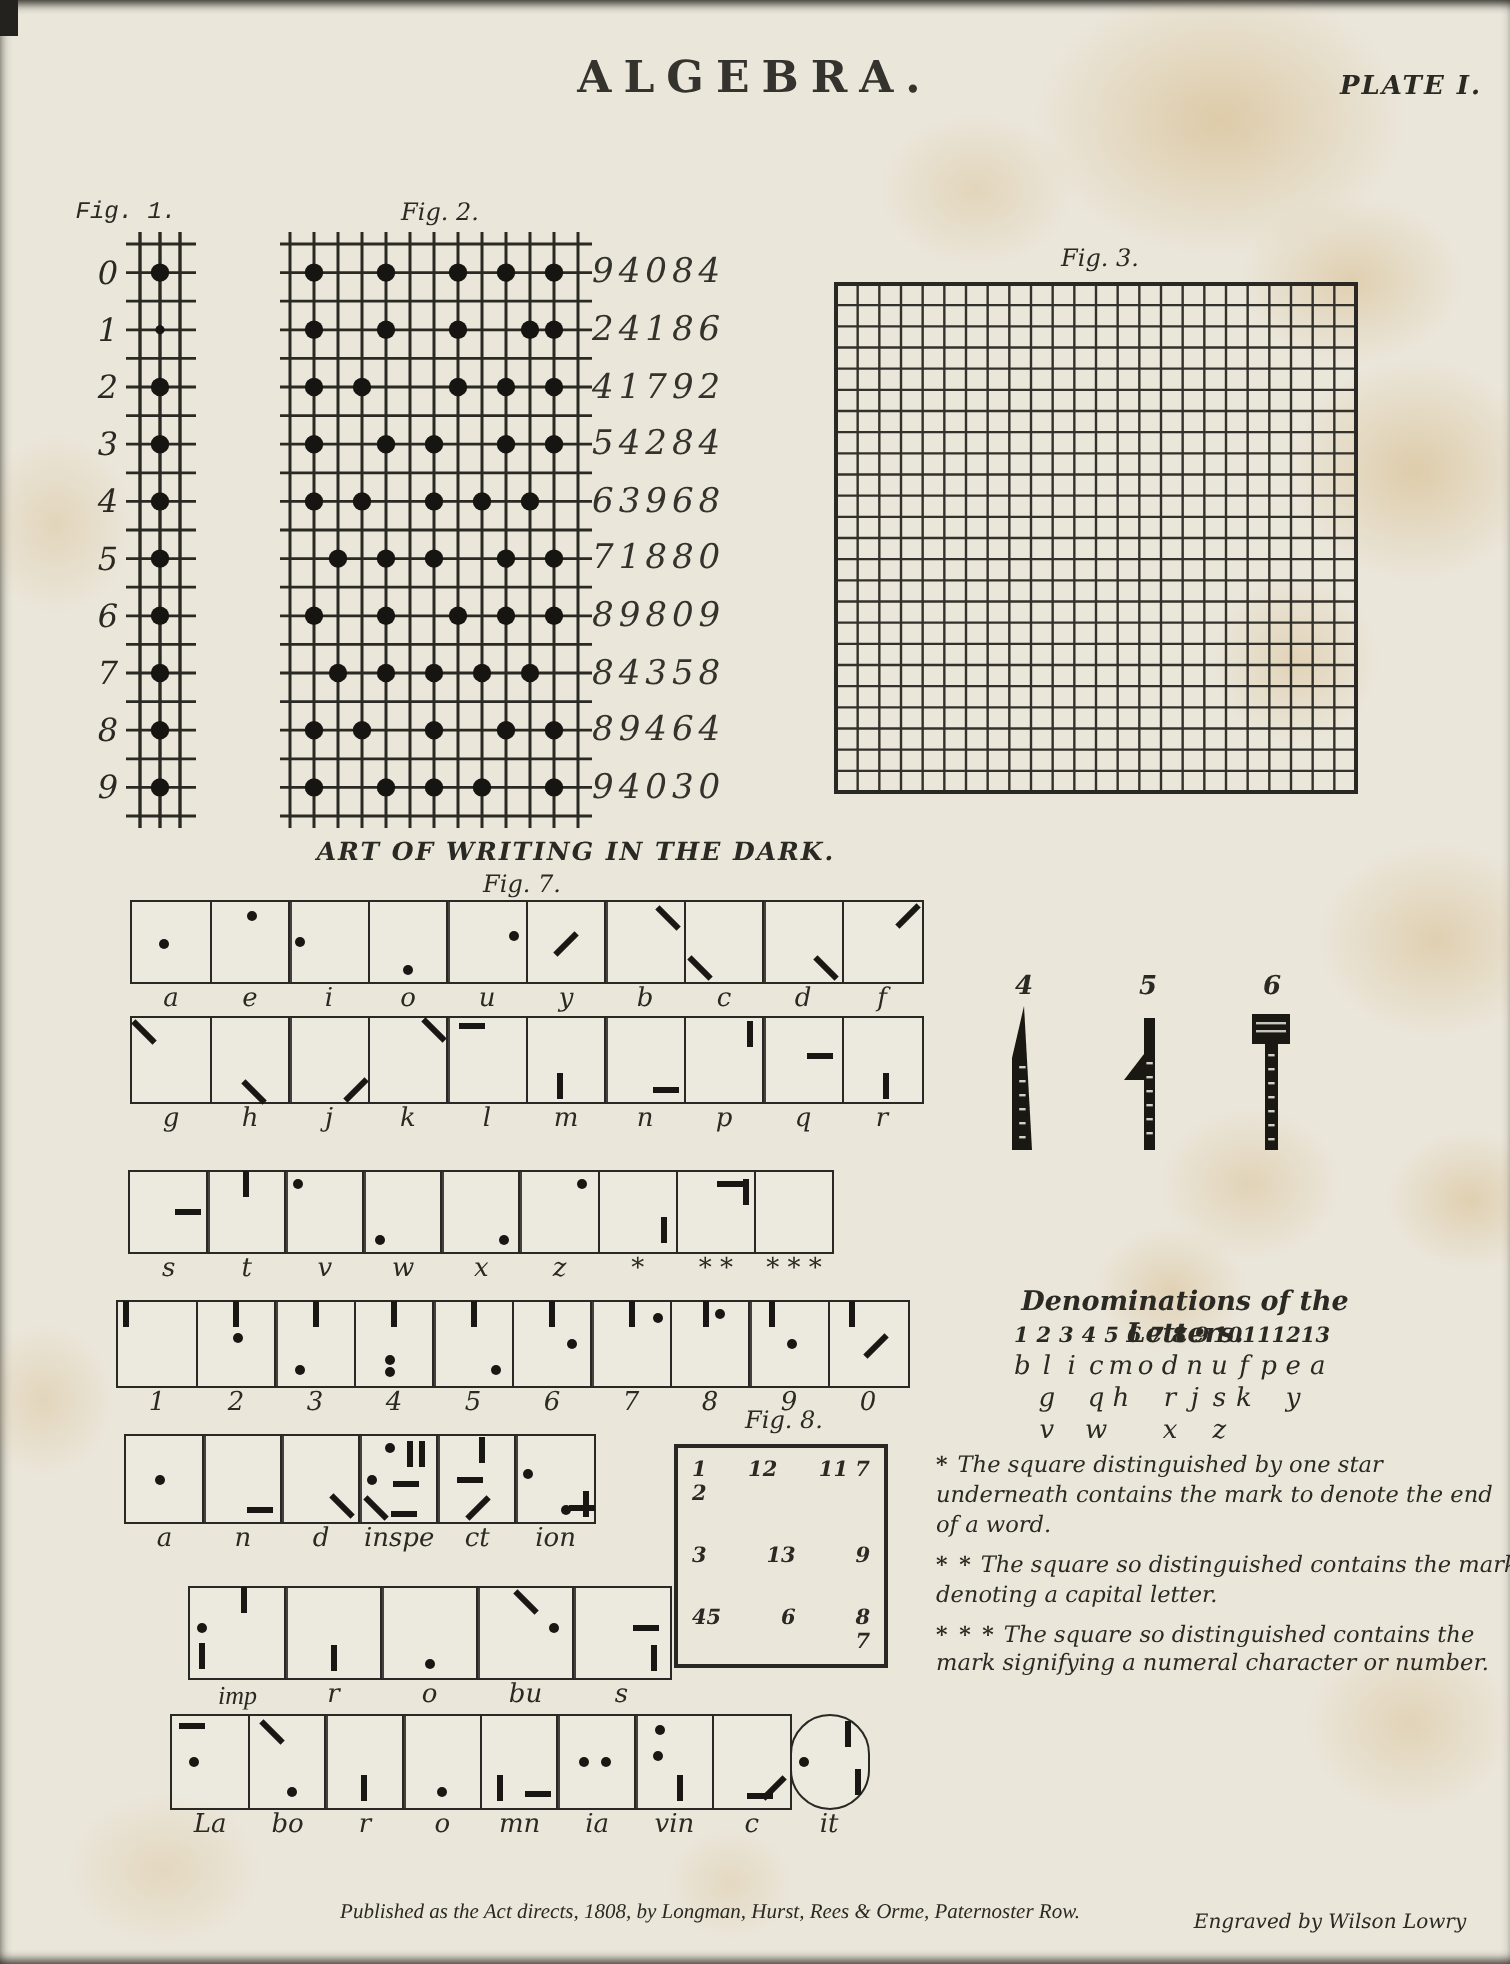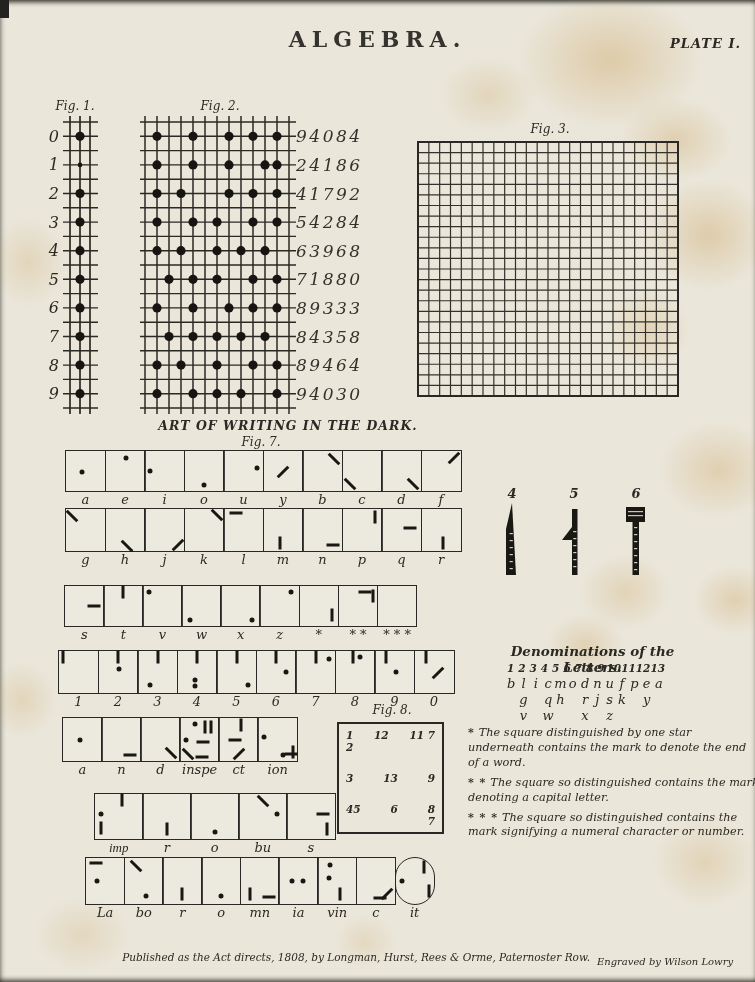--- a/index.html
+++ b/index.html
@@ -30,21 +30,21 @@
       radial-gradient(60px 50px at 735px 600px, rgba(203,162,94,.33), rgba(203,162,94,0) 70%);
   }
   .corner-notch{position:absolute;left:0;top:0;width:9px;height:18px;background:#24221e;}
   .abs{position:absolute;}
   .title{left:0;top:26px;width:755px;text-align:center;font-size:22px;font-weight:bold;
     letter-spacing:6px;color:#35332d;}
   .plate-no{right:14px;top:36px;font-size:13px;font-style:italic;font-weight:bold;letter-spacing:1px;}
   .subtitle{left:0;top:68px;width:584px;text-align:center;font-size:13.5px;font-style:italic;
     font-weight:bold;letter-spacing:1.5px;}
   .fig-label{font-size:12px;font-style:italic;text-align:center;}
-  .lbl-fig1{left:40px;top:99px;width:70px;}
+  .lbl-fig1{left:28px;top:99px;width:70px;font-family:Liberation Mono, monospace;}
   .lbl-fig2{left:175px;top:99px;width:90px;}
   .lbl-fig3{left:470px;top:122px;width:160px;}
   .lbl-fig7{left:65px;top:435px;width:392px;}
   .lbl-fig8{left:337px;top:703px;width:110px;}
   .heading{left:133px;top:418px;width:310px;text-align:center;font-size:12.5px;
     font-style:italic;font-weight:bold;letter-spacing:1px;}
   #fig2nums{left:296px;top:114px;width:95px;height:302px;}
   #fig2nums .num{position:absolute;left:0;width:95px;height:22px;font-size:17px;
     font-style:italic;letter-spacing:2.5px;color:#34322c;}
   .sqrow{position:absolute;display:flex;}
@@ -68,21 +68,21 @@
   .denom-title{left:500px;top:643px;width:185px;text-align:center;font-size:13.5px;
     font-style:italic;font-weight:bold;}
   #denoms{left:505px;top:662px;width:160px;}
   .dn-num{display:flex;font-size:10.5px;font-style:italic;font-weight:bold;height:14px;}
   .dn-num span{flex:1;text-align:center;}
   .dn-let{display:flex;font-size:13px;font-style:italic;height:16px;}
   .dn-let span{flex:1;text-align:center;}
   #notes{left:468px;top:726px;width:292px;}
   .note{font-size:11.3px;font-style:italic;line-height:1.32;margin-bottom:5px;}
   .note-stars{font-weight:bold;font-style:normal;font-size:11px;letter-spacing:1px;margin-right:4px;}
-  .imprint{left:120px;top:951px;width:470px;text-align:right;font-size:10.5px;font-style:italic;}
+  .imprint{left:120px;top:951px;width:470px;text-align:center;font-size:10.5px;font-style:italic;font-family:Liberation Serif, serif;}
   .engraver{left:580px;top:956px;width:170px;text-align:center;font-size:10px;font-style:italic;}
   svg{display:block;}
 </style>
 </head>
 <body>
 
 <div class="page" style="--paper: #eae6da; --ink: #2b2923;">
   <div class="stains"></div>
   <div class="corner-notch"></div>
 
@@ -225,21 +225,21 @@
       <circle cx="101" cy="279.70000000000005" r="4.6" fill="#171511"></circle>
       <circle cx="137" cy="279.70000000000005" r="4.6" fill="#171511"></circle>
     </svg>
   <div id="fig2nums" class="abs">
       <div class="num" style="top: 12.3px;">94084</div>
       <div class="num" style="top: 40.9px;">24186</div>
       <div class="num" style="top: 69.5px;">41792</div>
       <div class="num" style="top: 98.1px;">54284</div>
       <div class="num" style="top: 126.7px;">63968</div>
       <div class="num" style="top: 155.3px;">71880</div>
-      <div class="num" style="top: 183.9px;">89333</div>
+      <div class="num" style="top: 183.9px;">89809</div>
       <div class="num" style="top: 212.5px;">84358</div>
       <div class="num" style="top: 241.1px;">89464</div>
       <div class="num" style="top: 269.7px;">94030</div>
     </div>
 
   <svg id="fig3svg" class="abs" style="left:417px;top:141px" width="262" height="256">
       <line x1="1" y1="1" x2="1" y2="255" stroke="#33312b" stroke-width="1.2"></line>
       <line x1="11.833333333333334" y1="1" x2="11.833333333333334" y2="255" stroke="#33312b" stroke-width="1.2"></line>
       <line x1="22.666666666666668" y1="1" x2="22.666666666666668" y2="255" stroke="#33312b" stroke-width="1.2"></line>
       <line x1="33.5" y1="1" x2="33.5" y2="255" stroke="#33312b" stroke-width="1.2"></line>

